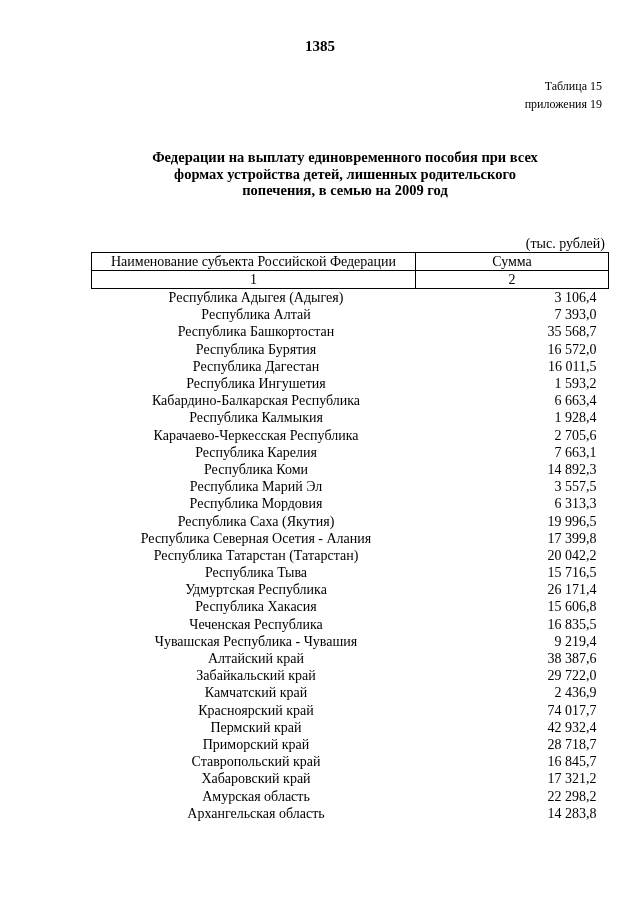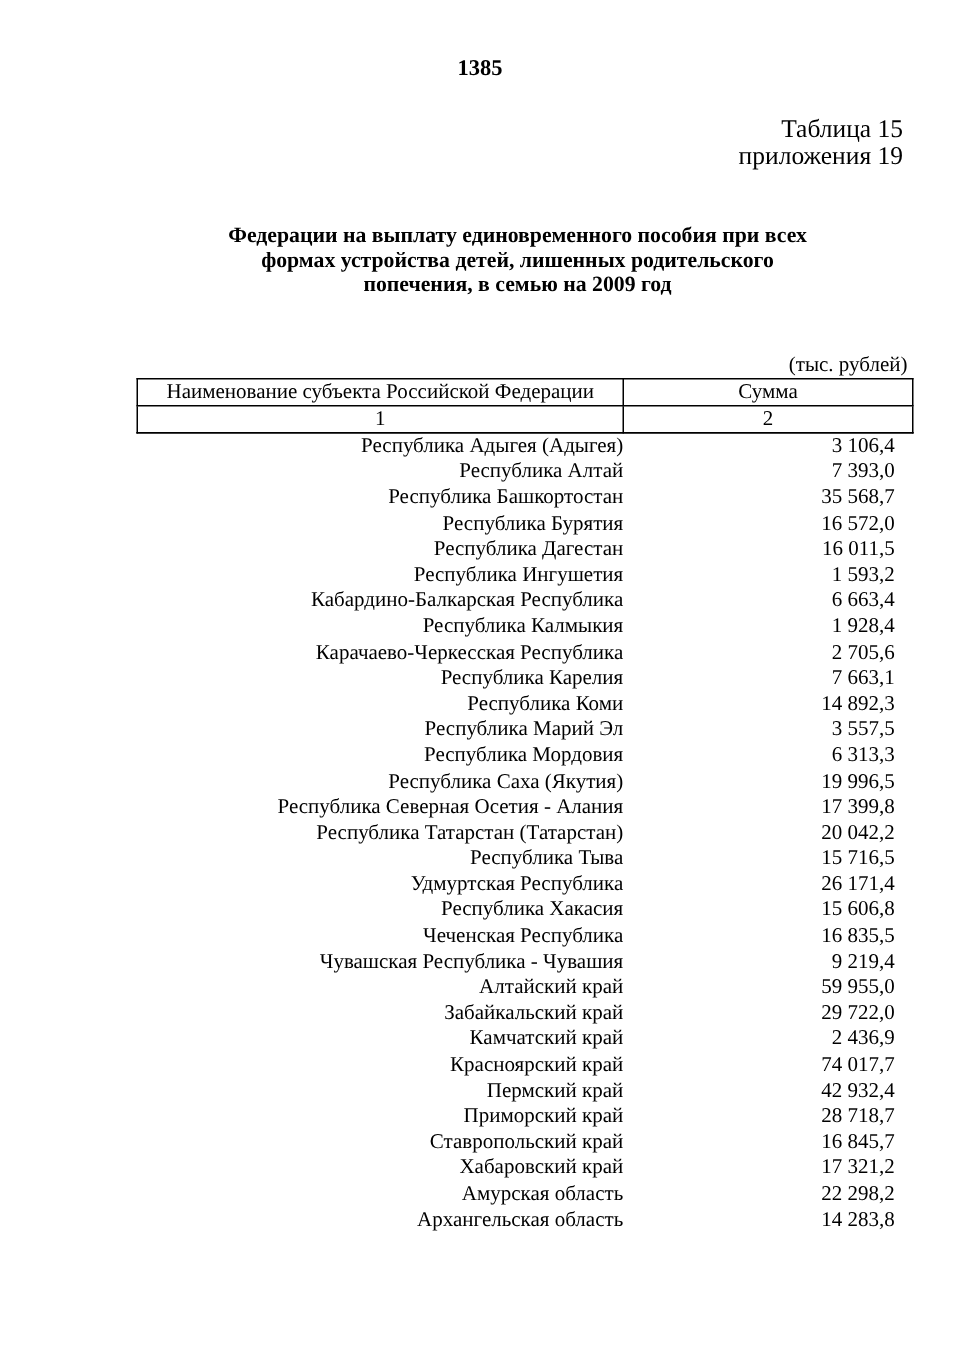--- a/index.html
+++ b/index.html
@@ -22,21 +22,21 @@
       width: 640px;
       text-align: center;
       font-size: 15px;
       font-weight: bold;
     }
     .table-ref {
       position: absolute;
       right: 38px;
       top: 77px;
       text-align: right;
-      font-size: 17px;
+      font-size: 12px;
       line-height: 18px;
     }
     .doc-title {
       position: absolute;
       top: 149px;
       left: 120px;
       width: 450px;
       text-align: center;
       font-weight: bold;
       font-size: 14.5px;
@@ -64,21 +64,21 @@
       border: 1px solid #000;
       text-align: center;
       height: 17px;
       line-height: 16px;
     }
     .data-table thead th.col-name { width: 323px; }
     .data-table tbody td {
       height: 17.2px;
       line-height: 17px;
     }
-    .data-table tbody td.name { padding-left: 5px; text-align: right; white-space: nowrap; }
+    .data-table tbody td.name { padding-left: 5px; text-align: center; white-space: nowrap; }
     .data-table tbody td.amount { text-align: right; padding-right: 12px; white-space: nowrap; }
   </style>
 </head>
 <body>
 
 <div class="page-number">1385</div>
 
 <div class="table-ref">
   <div>Таблица 15</div>
   <div>приложения 19</div>
@@ -183,21 +183,21 @@
       <tr>
         <td class="name">Чеченская Республика</td>
         <td class="amount">16 835,5</td>
       </tr>
       <tr>
         <td class="name">Чувашская Республика - Чувашия</td>
         <td class="amount">9 219,4</td>
       </tr>
       <tr>
         <td class="name">Алтайский край</td>
-        <td class="amount">59 955,0</td>
+        <td class="amount">38 387,6</td>
       </tr>
       <tr>
         <td class="name">Забайкальский край</td>
         <td class="amount">29 722,0</td>
       </tr>
       <tr>
         <td class="name">Камчатский край</td>
         <td class="amount">2 436,9</td>
       </tr>
       <tr>

